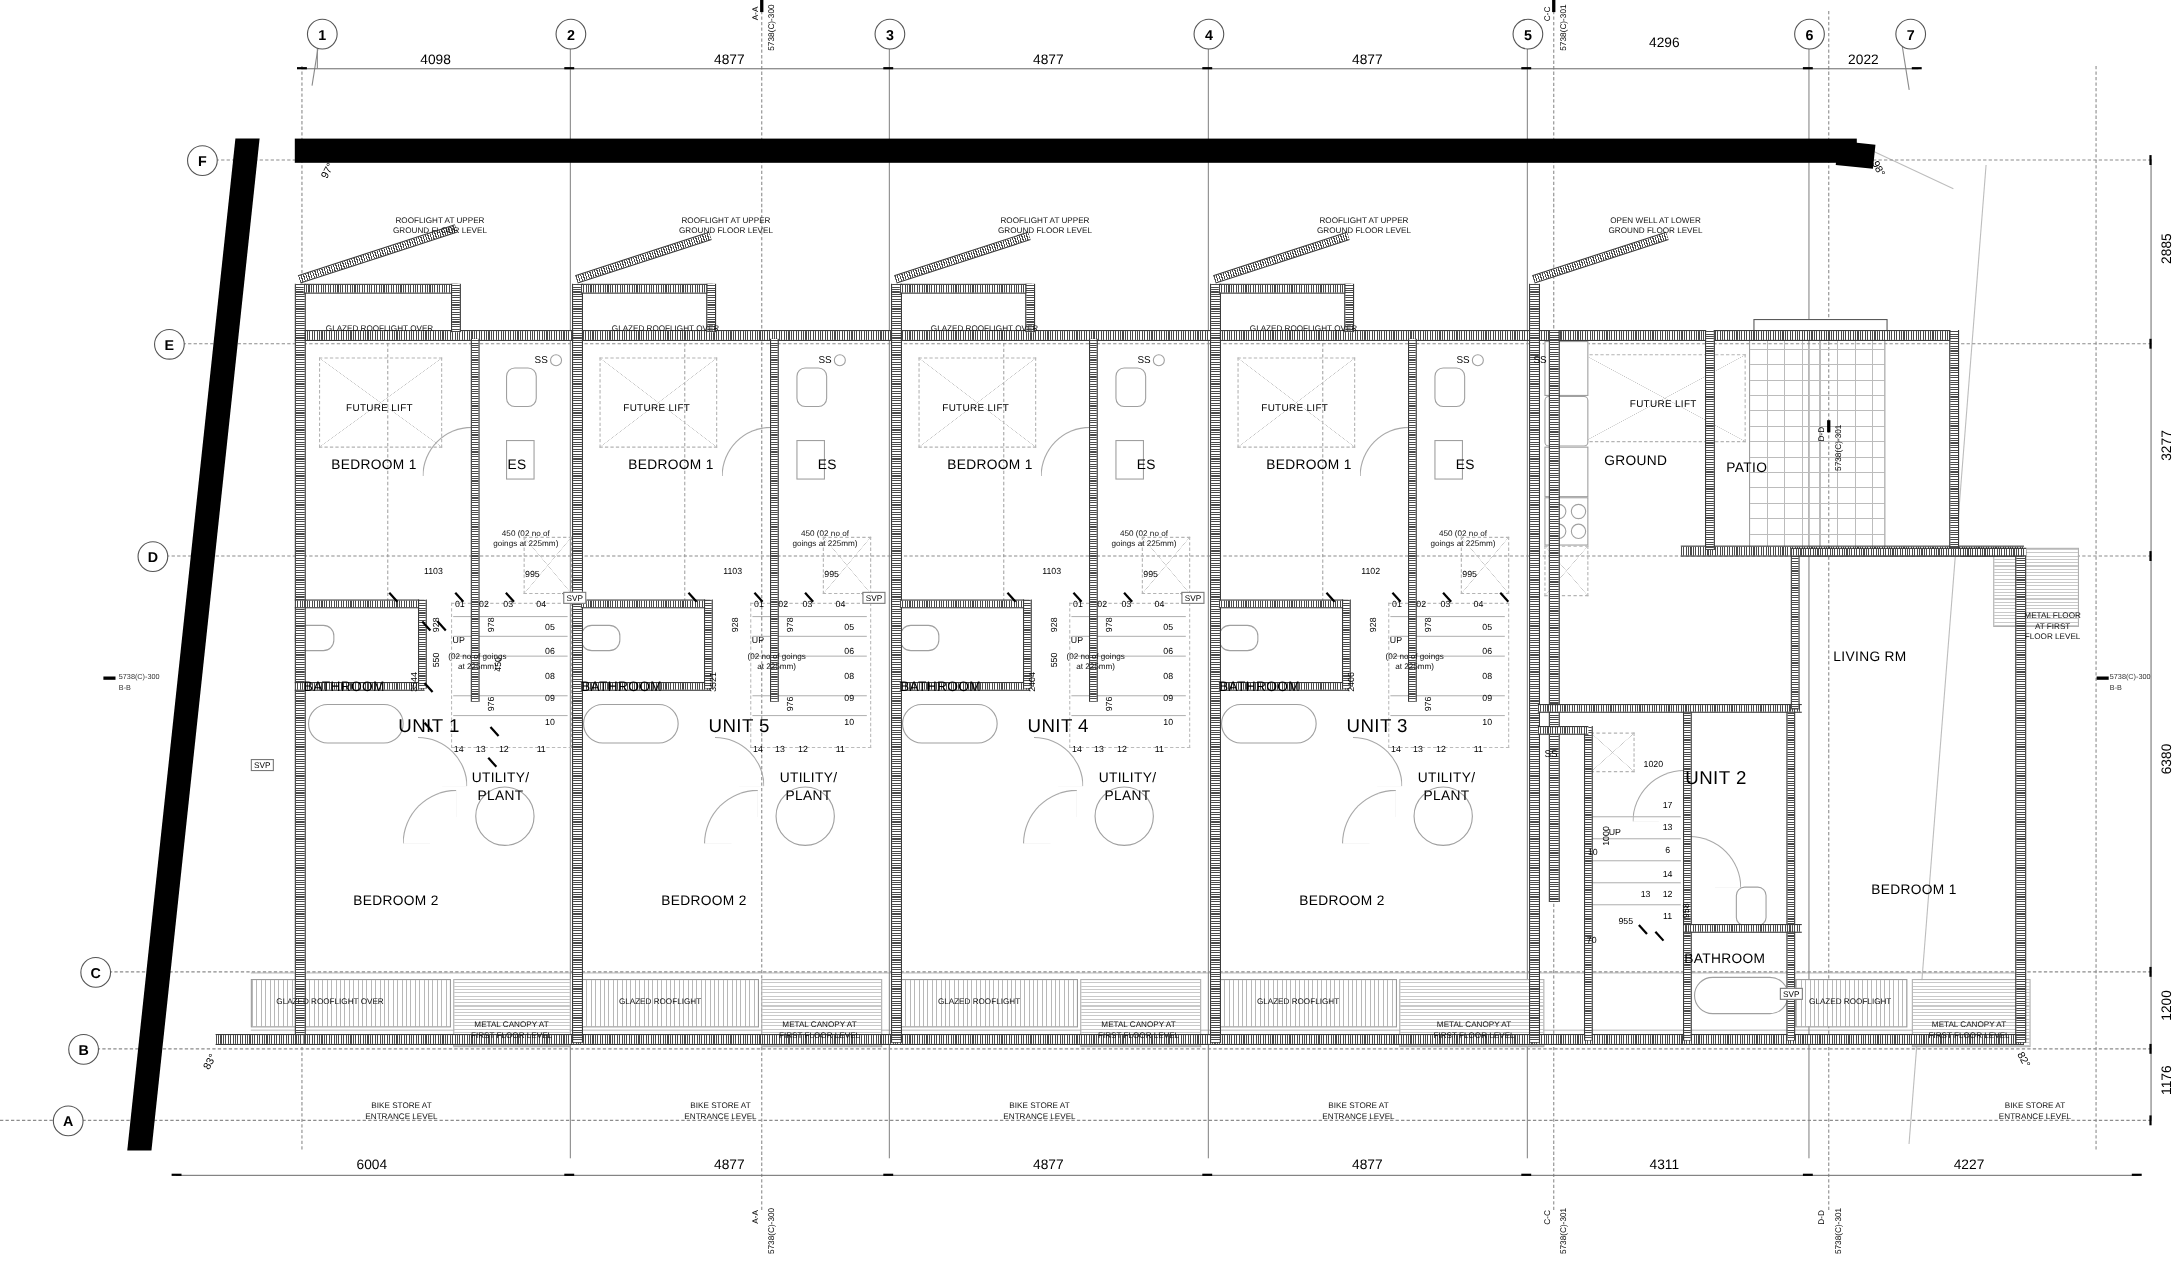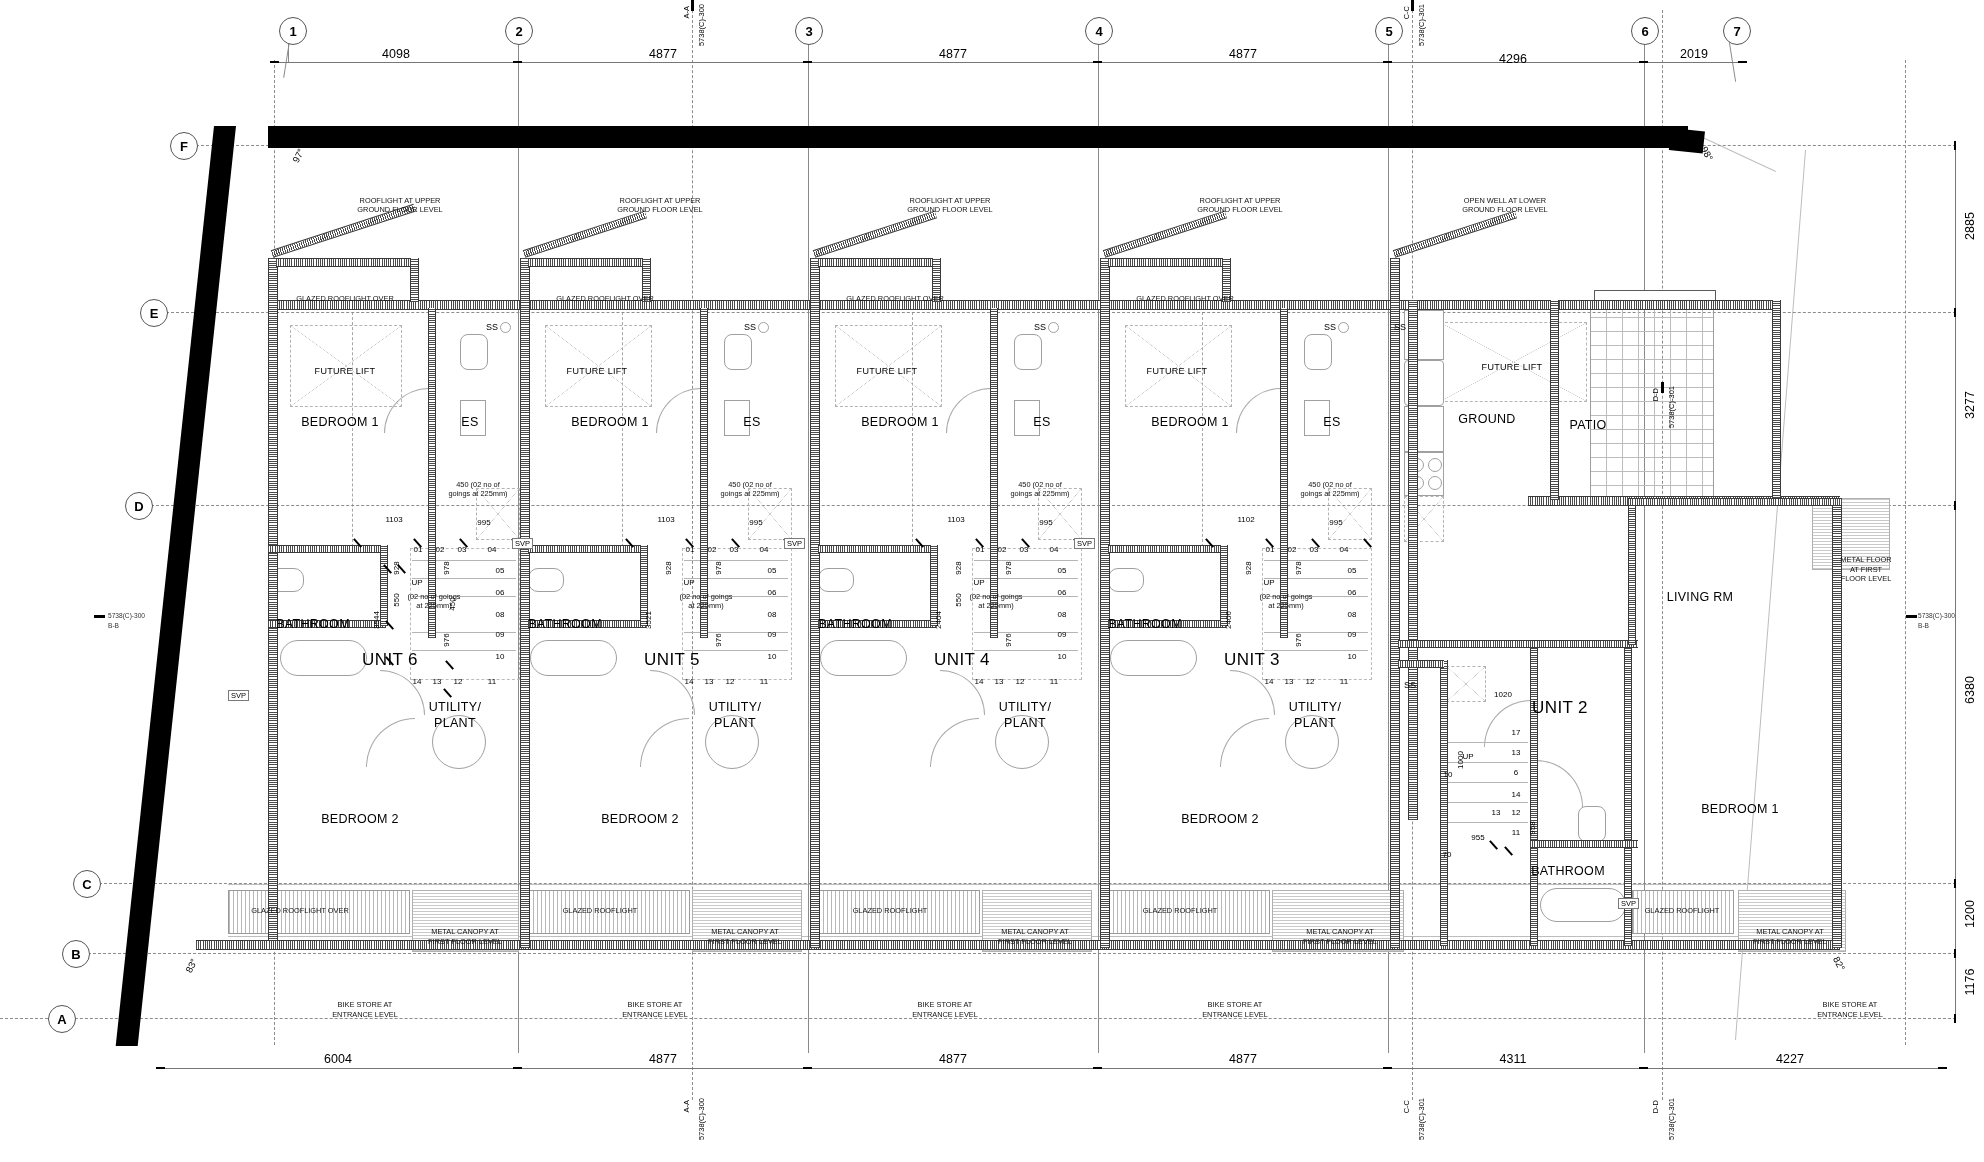--- a/index.html
+++ b/index.html
@@ -122,22 +122,22 @@
   <div class="dimtick" style="left:513px;top:61px;"></div>
   <div class="dimtick" style="left:803px;top:61px;"></div>
   <div class="dimtick" style="left:1093px;top:61px;"></div>
   <div class="dimtick" style="left:1383px;top:61px;"></div>
   <div class="dimtick" style="left:1639px;top:61px;"></div>
   <div class="dimtick" style="left:1738px;top:61px;"></div>
   <div class="dimtxt" style="left:396px;top:47px;">4098</div>
   <div class="dimtxt" style="left:663px;top:47px;">4877</div>
   <div class="dimtxt" style="left:953px;top:47px;">4877</div>
   <div class="dimtxt" style="left:1243px;top:47px;">4877</div>
-  <div class="dimtxt" style="left:1513px;top:52px;">4296</div>
-  <div class="dimtxt" style="left:1694px;top:47px;">2019</div>
+  <div class="dimtxt" style="left:1513px;top:32px;">4296</div>
+  <div class="dimtxt" style="left:1694px;top:47px;">2022</div>
 
   <div class="sectmark" style="left:691px;top:0px;"></div>
   <div class="cl clV" style="left:692px;top:10px;height:1090px;"></div>
   <div class="secttxt" style="left:682px;top:6px;">A-A</div>
   <div class="secttxt" style="left:697px;top:4px;">5738(C)-300</div>
 
   <div class="sectmark" style="left:1411px;top:0px;"></div>
   <div class="cl clV" style="left:1412px;top:10px;height:1090px;"></div>
   <div class="secttxt" style="left:1402px;top:6px;">C-C</div>
   <div class="secttxt" style="left:1417px;top:4px;">5738(C)-301</div>
@@ -294,21 +294,21 @@
   <div class="wallv" style="left:428px;top:308px;width:6px;height:330px;"></div>
   <div class="fix" style="left:460px;top:334px;width:26px;height:34px;border-radius:8px;"></div>
   <div class="fix" style="left:460px;top:400px;width:24px;height:34px;"></div>
   <div class="door" style="left:384px;top:388px;width:44px;height:44px;"></div>
   <div class="rlab" style="left:313px;top:617px;"><span>BATHROOM</span></div>
   <div class="fixo" style="left:280px;top:640px;width:85px;height:34px;"></div>
   <div class="fix" style="left:268px;top:568px;width:34px;height:22px;border-radius:10px;"></div>
   <div class="wallh" style="left:268px;top:620px;width:118px;height:6px;"></div>
   <div class="wallh" style="left:268px;top:545px;width:118px;height:6px;"></div>
   <div class="wallv" style="left:380px;top:545px;width:6px;height:81px;"></div>
-  <div class="unit" style="left:390px;top:650px;"><span>UNIT 6</span></div>
+  <div class="unit" style="left:390px;top:650px;"><span>UNIT 1</span></div>
   <div class="rlab" style="left:455px;top:700px;text-align:center;line-height:1.25;">
     <span>UTILITY/</span><br>
     <span>PLANT</span>
   </div>
   <div class="rlab" style="left:360px;top:812px;"><span>BEDROOM 2</span></div>
   <div class="fixr" style="left:432px;top:715px;width:52px;height:52px;"></div>
   <div class="door" style="left:366px;top:718px;width:48px;height:48px;"></div>
   <div class="doorR" style="left:380px;top:670px;width:44px;height:44px;"></div>
 
   <div class="tiny" style="left:478px;top:480px;">

